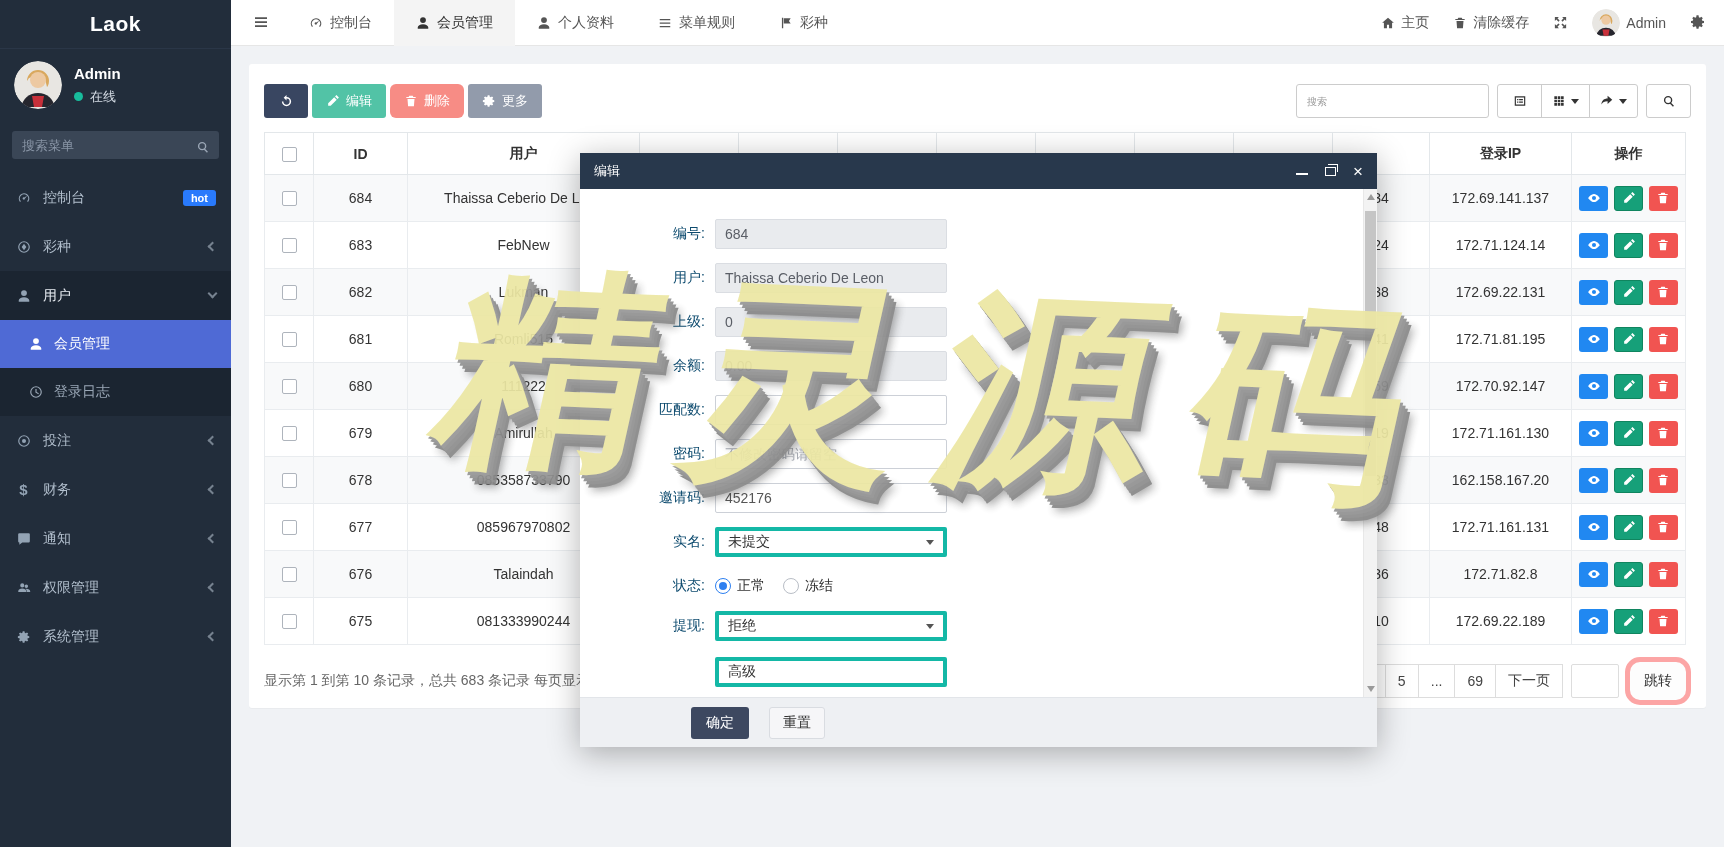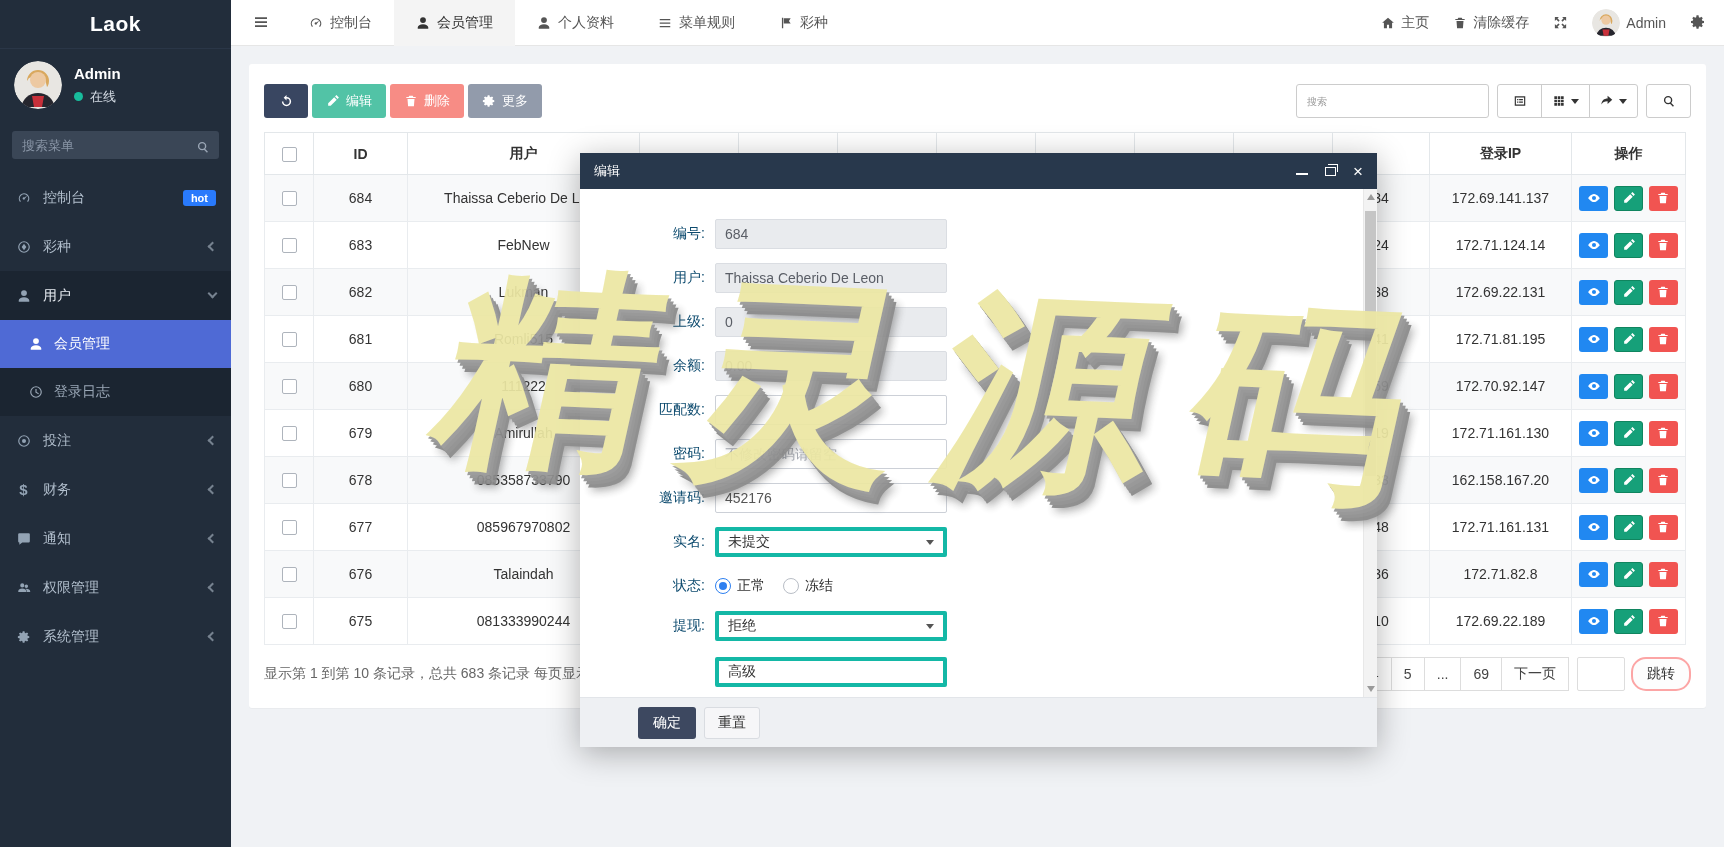--- a/index.html
+++ b/index.html
@@ -44,21 +44,21 @@
   .nitem { display:flex; align-items:center; gap:6px; cursor:pointer; color:#555; }
   .nav-avatar { width:28px; height:28px; border-radius:50%; overflow:hidden; }
 
   
   .content { flex:1; padding:18px; }
   .card { background:#fff; border-radius:3px; padding:20px 15px 16px; height:644px; box-shadow:0 1px 1px rgba(0,0,0,.03); }
   .toolbar { display:flex; align-items:center; margin-bottom:14px; }
   .btn { border:none; border-radius:3px; height:34px; color:#fff; font-size:13px; display:inline-flex; align-items:center; gap:6px; padding:0 14px; cursor:pointer; margin-right:4px; font-family:inherit; }
   .btn-refresh { background:var(--refresh_btn,#394661); width:44px; justify-content:center; padding:0; }
   .btn-edit { background:var(--edit_btn,#52c3a6); }
-  .btn-del { background:var(--delete_btn,#f78c85); }
+  .btn-del { background:var(--delete_btn,#f78c85);border-radius:6px; }
   .btn-more { background:var(--more_btn,#929bab); }
   .tb-right { margin-left:auto; display:flex; align-items:center; }
   .tb-search { width:193px; height:34px; border:1px solid #ccc; border-radius:3px; font-size:10px; padding:0 10px; color:#555; font-family:inherit; }
   .tb-search::placeholder { color:#999; }
   .bgroup { display:flex; margin-left:8px; }
   .gbtn { height:34px; min-width:45px; background:#fff; border:1px solid #ccc; color:#333; display:inline-flex; align-items:center; justify-content:center; gap:5px; cursor:pointer; padding:0 10px; }
   .bgroup .gbtn + .gbtn { margin-left:-1px; }
   .gbtn.single { margin-left:8px; border-radius:3px; }
   .bgroup .gbtn:first-child { border-radius:3px 0 0 3px; }
   .bgroup .gbtn:last-child { border-radius:0 3px 3px 0; }
@@ -76,21 +76,21 @@
   .abtn.view { background:var(--view_btn,#2188f1); }
   .abtn.edit { background:var(--row_edit_btn,#16a079); border:1px solid #10855f; }
   .abtn.del  { background:var(--row_delete_btn,#f15451); }
 
   
   .tfoot { display:flex; align-items:center; margin-top:12px; font-size:14px; color:#666; }
   .pgwrap { margin-left:auto; display:flex; align-items:center; }
   .pager { display:flex; }
   .pitem { min-width:34px; height:34px; padding:0 12px; display:inline-flex; align-items:center; justify-content:center; border:1px solid #ddd; background:#fff; color:#444; cursor:pointer; margin-left:-1px; font-size:14px; }
   .jumpin { width:48px; height:34px; border:1px solid #ddd; border-radius:2px; margin-left:8px; padding:0 6px; font-family:inherit; }
-  .jumpbtn { height:34px; padding:0 14px; border:2px solid #fca5a5; background:#fdfdfd; border-radius:15px; margin-left:6px; color:#333; font-size:14px; cursor:pointer; font-family:inherit; }
+  .jumpbtn { height:48px; padding:0 14px; border:5px solid #fca5a5; background:#fdfdfd; border-radius:15px; margin-left:6px; color:#333; font-size:14px; cursor:pointer; font-family:inherit; }
 
   
   .modal { position:absolute; left:580px; top:153px; width:797px; height:594px; background:#fff; z-index:50; box-shadow:0 6px 30px rgba(0,0,0,.30); display:flex; flex-direction:column; }
   .mhead { height:36px; background:var(--modal_header,#28384c); color:#fff; display:flex; align-items:center; padding:0 14px; font-size:13px; }
   .mctrl { margin-left:auto; display:flex; align-items:center; gap:17px; }
   .wmin { width:12px; border-bottom:2px solid #fff; height:8px; cursor:pointer; }
   .wmax { width:11px; height:9px; border:1px solid #fff; position:relative; cursor:pointer; }
   .wmax::before { content:""; position:absolute; left:2px; top:-4px; width:9px; height:7px; border:1px solid #fff; border-bottom:none; border-left:none; }
   .wclose { font-size:17px; line-height:1; cursor:pointer; }
   .mbody { height:508px; position:relative; overflow:hidden; padding-top:30px; }
@@ -104,21 +104,21 @@
   .radio { display:inline-flex; align-items:center; margin-right:18px; cursor:pointer; font-size:14px; color:#333; }
   .radio i { width:16px; height:16px; border:1px solid #b9bec6; border-radius:50%; margin-right:6px; display:inline-flex; align-items:center; justify-content:center; background:#fff; }
   .radio.checked i { border-color:#2d7ff0; }
   .radio.checked i::after { content:""; width:8px; height:8px; border-radius:50%; background:#2d7ff0; }
   .clipped { margin-top:16px;text-align:center; }
   .mscroll { position:absolute; right:0; top:0; bottom:0; width:14px; background:#f3f3f3; border-left:1px solid #e8e8e8; }
   .sarrow { position:absolute; left:3px; width:0; height:0; border-left:4px solid transparent; border-right:4px solid transparent; }
   .sarrow.up { top:5px; border-bottom:6px solid #9a9a9a; }
   .sarrow.dn { bottom:5px; border-top:6px solid #9a9a9a; }
   .sthumb { position:absolute; left:1px; top:22px; width:11px; height:265px; background:#c5c5c5; cursor:grab; }
-  .mfoot { height:50px; background:#eef0f3; border-top:1px solid #e2e5e9; display:flex; align-items:center; padding-left:58px; gap:8px; }
+  .mfoot { height:50px; background:#eef0f3; border-top:1px solid #e2e5e9; display:flex; align-items:center; padding-left:111px; gap:20px; }
   .btn-ok { background:var(--ok_btn,#3d4860); color:#fff; border:none; border-radius:3px; height:32px; padding:0 15px; font-size:14px; cursor:pointer; font-family:inherit; }
   .btn-reset { background:#f6f6f8; color:#333; border:1px solid #d9dce1; border-radius:3px; height:32px; padding:0 13px; font-size:14px; cursor:pointer; font-family:inherit; }
 
   
   .watermark { position:absolute; left:445px; top:282px; z-index:60; pointer-events:none;
     font-size:212px; font-weight:bold; line-height:1; letter-spacing:38px; white-space:nowrap;
     color:#ece7a3; opacity:.93; transform:rotate(2.5deg) skewX(-10deg);
     text-shadow:3px 3px 0 #979797,6px 6px 0 #929292,9px 9px 0 #8d8d8d,12px 12px 0 #888,15px 15px 8px rgba(60,60,60,.45); }
 </style>
 </head>

